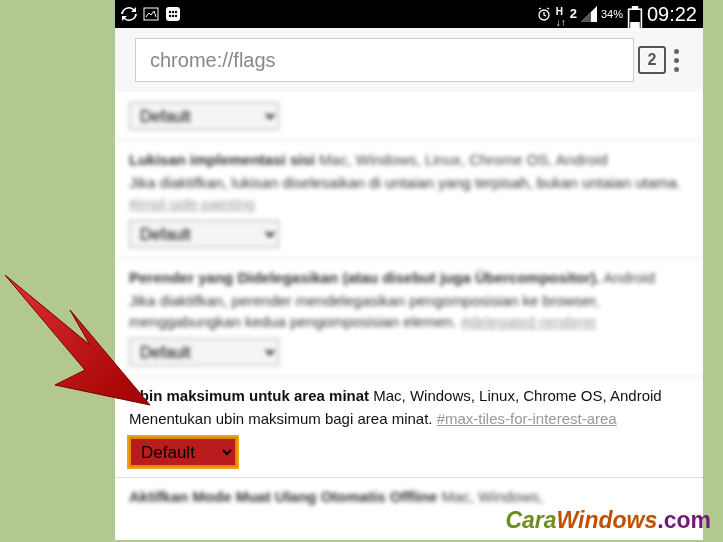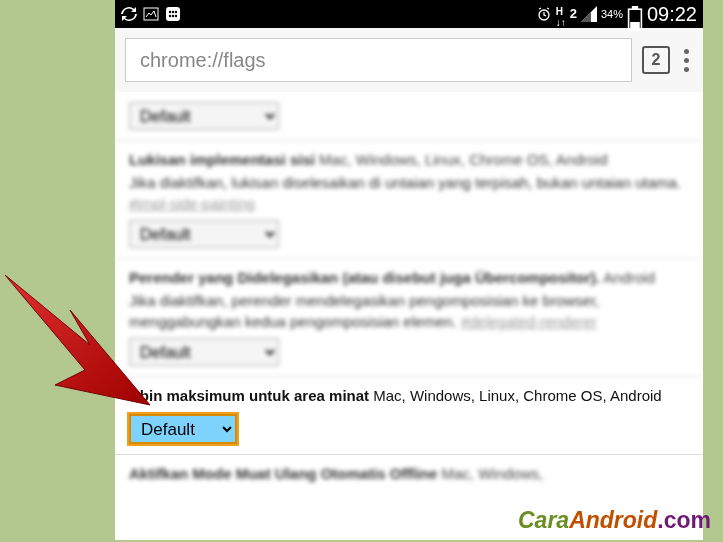--- a/index.html
+++ b/index.html
@@ -29,22 +29,22 @@
     padding: 0 6px;
     font-size: 14px;
   }
   .status-left, .status-right { display: flex; align-items: center; gap: 6px; }
   .status-right { gap: 4px; }
   .clock { font-size: 20px; font-weight: 300; margin-left: 0; }
   .ico { width: 16px; height: 16px; display: inline-block; }
   .url-row {
     display: flex;
     align-items: center;
-    padding: 10px 10px;
-    gap: 10px;
+    padding: 10px 20px;
+    gap: 4px;
     background: #f7f7f7;
     text-align: center;
   }
   .url-box {
     flex: 1;
     border: 1px solid #ccc;
     background: #fff;
     height: 44px;
     display: flex;
     align-items: center;
@@ -84,21 +84,21 @@
     width: 150px; height: 28px;
     background: #f5f5f5;
     border: 1px solid #aaa;
     font-size: 16px;
     padding: 2px 6px;
   }
   .focused .flag-title, .focused .flag-platforms, .focused .flag-desc { color: #111; }
   .focused-select {
     margin-top: 8px;
     width: 108px; height: 30px;
-    background: #7dd3fc;
+    background: #b91c1c;
     border: 2px solid #d98b00;
     box-shadow: 0 0 0 2px #f0a020;
     font-size: 17px;
     padding: 2px 6px;
   }
   .flag-cut { padding-top: 0; }
   .flag-cut .tline { text-decoration: line-through; text-decoration-color: #aaa; color:#888; height:4px; overflow:hidden; }
   .arrow {
     position: absolute;
     left: -5px;
@@ -215,20 +215,23 @@
       <div class="flag-desc">
         <span>Jika diaktifkan, perender mendelegasikan pengomposisian ke browser, menggabungkan kedua pengomposisian elemen. </span><a class="flag-link">#delegated-renderer</a>
       </div>
       <select class="select-default">
         <option>Default</option>
       </select>
     </div>
 
     <div class="flag focused">
       <span class="flag-title">Ubin maksimum untuk area minat</span><span class="flag-platforms"> Mac, Windows, Linux, Chrome OS, Android</span>
+      <div class="flag-desc">
+        <span>Menentukan ubin maksimum bagi area minat. </span><a class="flag-link">#max-tiles-for-interest-area</a>
+      </div>
       <select class="focused-select">
         <option>Default</option>
       </select>
     </div>
 
     <div class="flag blurred" style="border-bottom:none;">
       <span class="flag-title">Aktifkan Mode Muat Ulang Otomatis Offline</span><span class="flag-platforms"> Mac, Windows,</span>
     </div>
 
   </div>
@@ -238,14 +241,14 @@
   <defs>
     <linearGradient id="rg" x1="0" y1="0" x2="1" y2="1">
       <stop offset="0" stop-color="#e03030"></stop>
       <stop offset="1" stop-color="#a00000"></stop>
     </linearGradient>
   </defs>
   <path d="M10 5 L95 75 L75 40 L155 135 L60 115 L90 100 L10 5 Z" fill="url(#rg)" stroke="#700" stroke-width="1"></path>
 </svg>
 
 <div class="watermark">
-  <span class="wm-cara">Cara</span><span class="wm-tut">Android</span><span class="wm-com">.com</span>
+  <span class="wm-cara">Cara</span><span class="wm-tut">Windows</span><span class="wm-com">.com</span>
 </div>
 
 </body></html>

